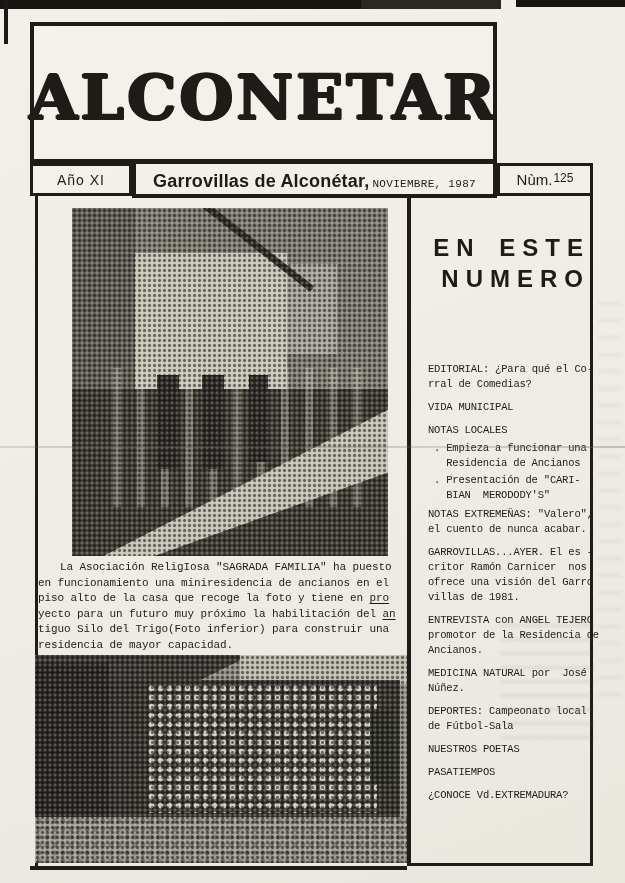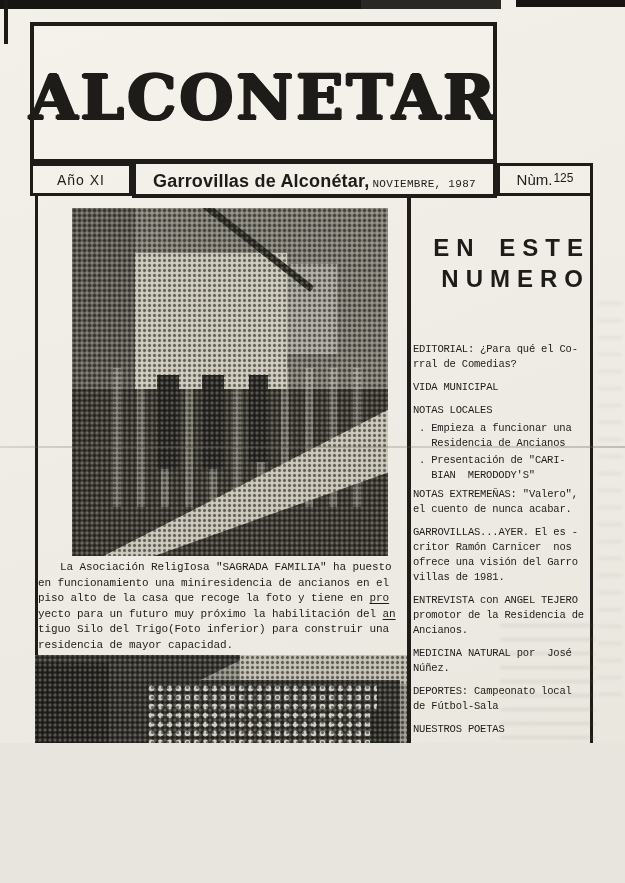--- a/index.html
+++ b/index.html
@@ -3,21 +3,21 @@
 <meta charset="utf-8">
 <style>
   html,body{margin:0;padding:0;}
   body{
     width:625px;height:883px;
     background:#e8e5de;
     font-family:"Liberation Mono","DejaVu Sans Mono",monospace;
     color:#1d1c19;
   }
   .page{
-    position:relative;width:625px;height:743px;overflow:hidden;
+    position:relative;width:625px;height:883px;overflow:hidden;
     background:linear-gradient(160deg,#f3f0ea 0%,#f0ede7 45%,#eae7df 100%);
   }
   
   .scan-bar{position:absolute;background:#161511;}
   .scan-bar.left{left:0;top:0;width:501px;height:9px;
     background:linear-gradient(90deg,#161511 0 72%,#2a2823 72% 100%);}
   .scan-bar.right{left:516px;top:0;width:109px;height:7px;}
   .scan-tick{position:absolute;left:4px;top:0;width:4px;height:44px;background:#1b1a16;}
   .smudge{position:absolute;filter:blur(1.5px);opacity:.55;}
   .smudge.ghost1{left:500px;top:620px;width:95px;height:130px;
@@ -62,21 +62,21 @@
     box-sizing:border-box;
     border-left:4px solid #1d1c19;border-right:3px solid #1d1c19;border-bottom:3px solid #1d1c19;
   }
   .toc-title{
     margin:36px 0 0 10px;
     font-family:"Liberation Sans",sans-serif;font-weight:bold;
     font-size:24px;letter-spacing:7px;word-spacing:5px;line-height:31px;
     white-space:pre;
     text-align:right;
   }
-  .toc-items{margin-top:48px;padding-left:2px;}
+  .toc-items{margin-top:68px;padding-left:17px;}
   .toc-item{
     font-size:10.5px;line-height:15px;letter-spacing:-.2px;
     white-space:pre;margin-bottom:8px;
   }
   .toc-item.indent{padding-left:6px;}
   
   .photo{position:absolute;overflow:hidden;}
   .photo::after{
     content:"";position:absolute;inset:0;
     background-image:
@@ -198,20 +198,21 @@
 ofrece una visión del Garro
 villas de 1981.</div>
       <div class="toc-item">ENTREVISTA con ANGEL TEJERO
 promotor de la Residencia de
 Ancianos.</div>
       <div class="toc-item">MEDICINA NATURAL por  José
 Núñez.</div>
       <div class="toc-item">DEPORTES: Campeonato local
 de Fútbol-Sala</div>
       <div class="toc-item">NUESTROS POETAS</div>
+      <div class="toc-item">PASATIEMPOS</div>
       <div class="toc-item">¿CONOCE Vd.EXTREMADURA?</div>
     </div>
   </div>
 
   <div class="crease"></div>
   <div class="smudge ghost1"></div>
   <div class="smudge ghost2"></div>
 
 </div>
 

